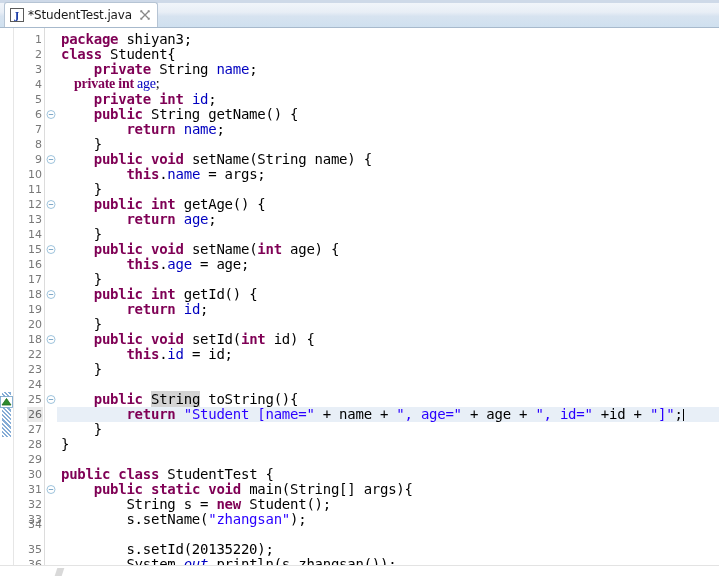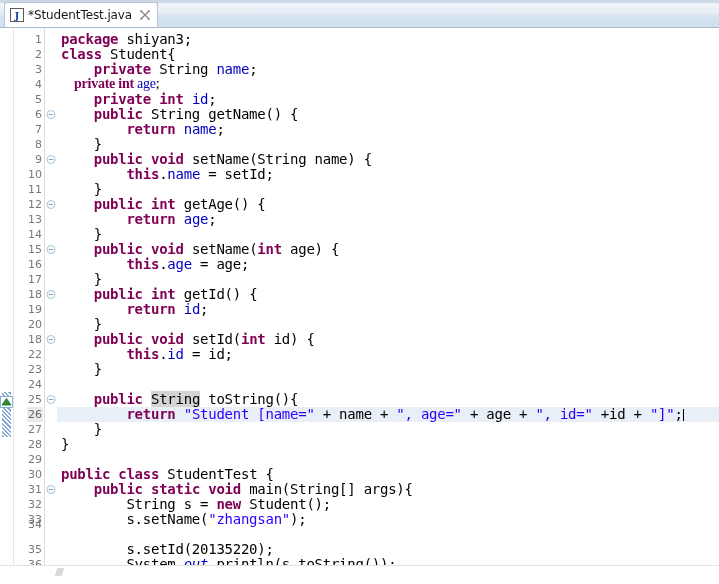--- a/index.html
+++ b/index.html
@@ -324,21 +324,21 @@
     <div id="code">
         <div class="row" style="top: 4px;"><span class="kw">package</span><span class="plain"> shiyan3;</span></div>
         <div class="row" style="top: 19px;"><span class="kw">class</span><span class="plain"> Student{</span></div>
         <div class="row" style="top: 34px;"><span class="plain">    </span><span class="kw">private</span><span class="plain"> String </span><span class="fld">name</span><span class="plain">;</span></div>
         <div class="row" style="top: 48px; font-family: Liberation Serif, serif;"><span class="plain">    </span><span class="kw">private</span><span class="plain"> </span><span class="kw">int</span><span class="plain"> </span><span class="fld">age</span><span class="plain">;</span></div>
         <div class="row" style="top: 64px;"><span class="plain">    </span><span class="kw">private</span><span class="plain"> </span><span class="kw">int</span><span class="plain"> </span><span class="fld">id</span><span class="plain">;</span></div>
         <div class="row" style="top: 79px;"><span class="plain">    </span><span class="kw">public</span><span class="plain"> String getName() {</span></div>
         <div class="row" style="top: 94px;"><span class="plain">        </span><span class="kw">return</span><span class="plain"> </span><span class="fld">name</span><span class="plain">;</span></div>
         <div class="row" style="top: 109px;"><span class="plain">    }</span></div>
         <div class="row" style="top: 124px;"><span class="plain">    </span><span class="kw">public</span><span class="plain"> </span><span class="kw">void</span><span class="plain"> setName(String name) {</span></div>
-        <div class="row" style="top: 139px;"><span class="plain">        </span><span class="kw">this</span><span class="plain">.</span><span class="fld">name</span><span class="plain"> = setId;</span></div>
+        <div class="row" style="top: 139px;"><span class="plain">        </span><span class="kw">this</span><span class="plain">.</span><span class="fld">name</span><span class="plain"> = args;</span></div>
         <div class="row" style="top: 154px;"><span class="plain">    }</span></div>
         <div class="row" style="top: 169px;"><span class="plain">    </span><span class="kw">public</span><span class="plain"> </span><span class="kw">int</span><span class="plain"> getAge() {</span></div>
         <div class="row" style="top: 184px;"><span class="plain">        </span><span class="kw">return</span><span class="plain"> </span><span class="fld">age</span><span class="plain">;</span></div>
         <div class="row" style="top: 199px;"><span class="plain">    }</span></div>
         <div class="row" style="top: 214px;"><span class="plain">    </span><span class="kw">public</span><span class="plain"> </span><span class="kw">void</span><span class="plain"> setName(</span><span class="kw">int</span><span class="plain"> age) {</span></div>
         <div class="row" style="top: 229px;"><span class="plain">        </span><span class="kw">this</span><span class="plain">.</span><span class="fld">age</span><span class="plain"> = age;</span></div>
         <div class="row" style="top: 244px;"><span class="plain">    }</span></div>
         <div class="row" style="top: 259px;"><span class="plain">    </span><span class="kw">public</span><span class="plain"> </span><span class="kw">int</span><span class="plain"> getId() {</span></div>
         <div class="row" style="top: 274px;"><span class="plain">        </span><span class="kw">return</span><span class="plain"> </span><span class="fld">id</span><span class="plain">;</span></div>
         <div class="row" style="top: 289px;"><span class="plain">    }</span></div>
@@ -349,21 +349,21 @@
         <div class="row" style="top: 364px;"><span class="plain">    </span><span class="kw">public</span><span class="plain"> </span><span class="occ">String</span><span class="plain"> toString(){</span></div>
         <div class="row caretline" style="top: 379px;"><span class="plain">        </span><span class="kw">return</span><span class="plain"> </span><span class="str">"Student [name="</span><span class="plain"> + name + </span><span class="str">", age="</span><span class="plain"> + age + </span><span class="str">", id="</span><span class="plain"> +id + </span><span class="str">"]"</span><span class="plain">;</span><span class="caret"></span></div>
         <div class="row" style="top: 394px;"><span class="plain">    }</span></div>
         <div class="row" style="top: 409px;"><span class="plain">}</span></div>
         <div class="row" style="top: 424px;"><span class="plain"></span></div>
         <div class="row" style="top: 439px;"><span class="kw">public</span><span class="plain"> </span><span class="kw">class</span><span class="plain"> StudentTest {</span></div>
         <div class="row" style="top: 454px;"><span class="plain">    </span><span class="kw">public</span><span class="plain"> </span><span class="kw">static</span><span class="plain"> </span><span class="kw">void</span><span class="plain"> main(String[] args){</span></div>
         <div class="row" style="top: 469px;"><span class="plain">        String s = </span><span class="kw">new</span><span class="plain"> Student();</span></div>
         <div class="row" style="top: 484px;"><span class="plain">        s.setName(</span><span class="str">"zhangsan"</span><span class="plain">);</span></div>
         <div class="row" style="top: 514px;"><span class="plain">        s.setId(20135220);</span></div>
-        <div class="row" style="top: 529px;"><span class="plain">        System.</span><span class="stat">out</span><span class="plain">.println(s.toString());</span></div>
+        <div class="row" style="top: 529px;"><span class="plain">        System.</span><span class="stat">out</span><span class="plain">.println(s.zhangsan());</span></div>
       </div>
 
     <div id="bottomfade">
       <div class="stub"></div>
     </div>
   </div>
 
 </div>
 
 </body></html>

